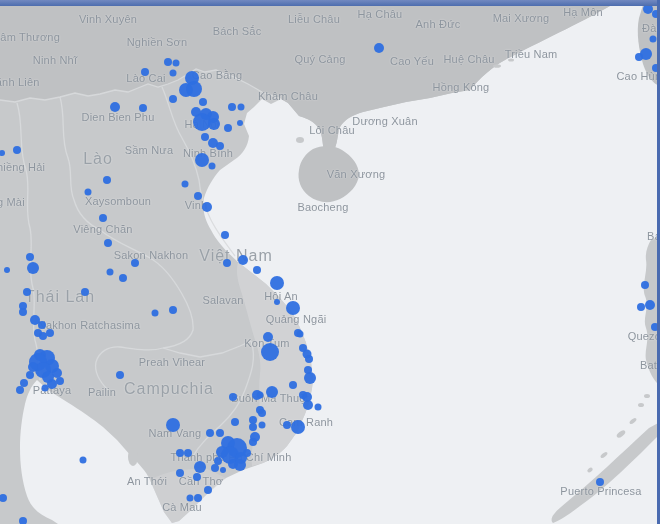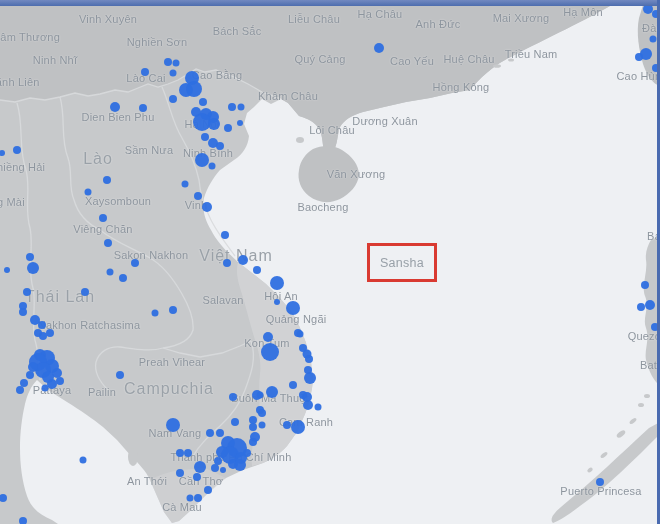--- a/index.html
+++ b/index.html
@@ -320,19 +320,16 @@
         <circle cx="190" cy="498" r="3.5" fill="#2e6fe0" fill-opacity="0.95"></circle>
         <circle cx="198" cy="498" r="4" fill="#2e6fe0" fill-opacity="0.95"></circle>
         <circle cx="645" cy="285" r="4" fill="#2e6fe0" fill-opacity="0.95"></circle>
         <circle cx="650" cy="305" r="5" fill="#2e6fe0" fill-opacity="0.95"></circle>
         <circle cx="641" cy="307" r="4" fill="#2e6fe0" fill-opacity="0.95"></circle>
         <circle cx="655" cy="327" r="4" fill="#2e6fe0" fill-opacity="0.95"></circle>
         <circle cx="600" cy="482" r="4" fill="#2e6fe0" fill-opacity="0.95"></circle>
       </g>
   </svg>
 
-  <div class="highlight-box" id="highlight-box" style="left: 367px; top: 243px; width: 70px; height: 39px;">
-    <span>Sansha</span>
-  </div>
 
   <div class="topbar"></div>
   <div class="rightbar"></div>
 </div>
 
 </body></html>

